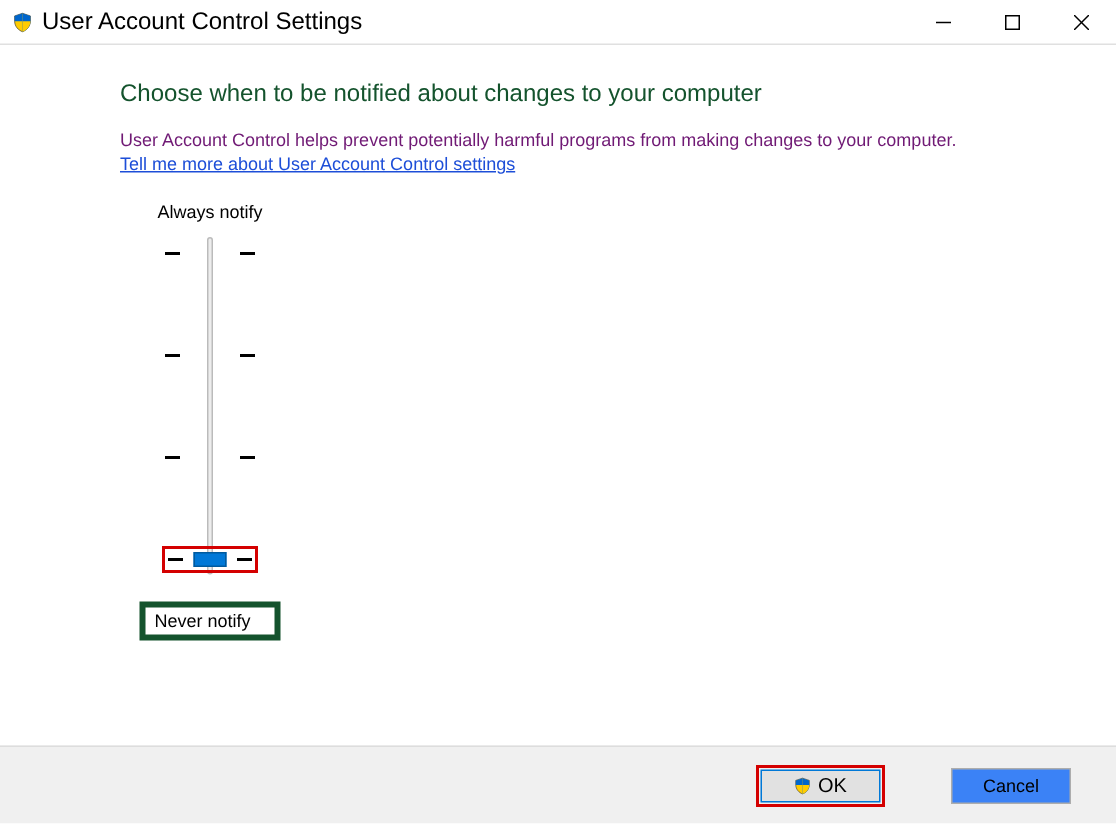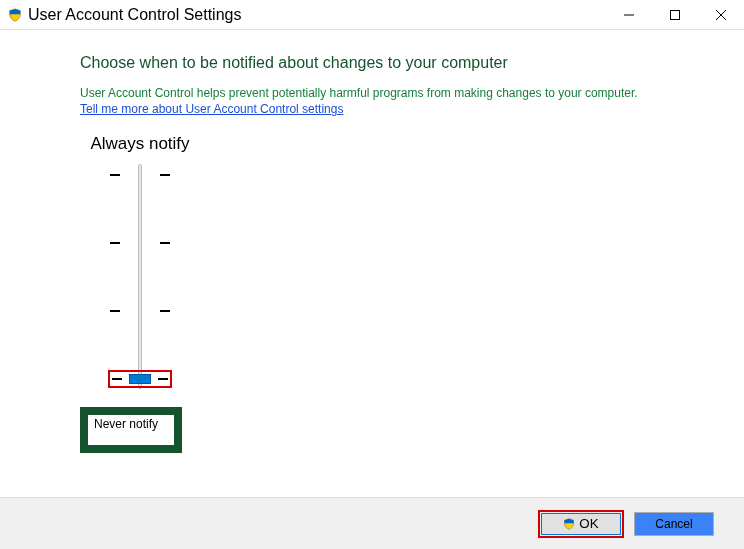--- a/index.html
+++ b/index.html
@@ -39,21 +39,21 @@
     padding: 24px 40px 0 80px;
   }
   .heading {
     color: #14532d;
     font-size: 16px;
     font-weight: 400;
     margin: 0 0 14px 0;
   }
   .desc {
     font-size: 12px;
-    color: #15803d;
+    color: #701a75;
     margin: 0 0 2px 0;
   }
   .link {
     color: #1d4ed8;
     text-decoration: underline;
     font-size: 12px;
     display: inline-block;
   }
 
   .mainarea {
@@ -63,21 +63,21 @@
   }
 
   .slider-col {
     width: 120px;
     position: relative;
     display: flex;
     flex-direction: column;
     align-items: center;
   }
   .label-top {
-    font-size: 17px;
+    font-size: 12px;
     margin-bottom: 10px;
     align-self: center;
   }
   .slider-track-wrap {
     position: relative;
     height: 225px;
     width: 60px;
     display: flex;
     justify-content: center;
   }
@@ -110,25 +110,25 @@
     padding: 0 2px;
   }
   .thumb-row .dash { width: 10px; height: 2px; background: #000; }
   .thumb {
     width: 22px; height: 10px;
     background: #0078d7;
     border: 1px solid #005a9e;
   }
   .label-bottom-box {
     margin-top: 18px;
-    border: 8px solid #14532d;
-    padding: 2px 16px 14px 6px;
+    border: 4px solid #14532d;
+    padding: 2px 16px 2px 6px;
     font-size: 12px;
     align-self: flex-start;
-    margin-left: 0;
+    margin-left: 13px;
   }
 
   .info-col {
     flex: 1;
     margin-left: 10px;
   }
   .info-box {
     border: 1px solid #ccc;
     width: 360px;
     padding: 18px 18px 28px 18px;
@@ -170,20 +170,21 @@
   .footer {
     position: absolute;
     left: 0; right: 0; bottom: 0;
     height: 52px;
     background: #f0f0f0;
     border-top: 1px solid #ddd;
     display: flex;
     align-items: center;
     justify-content: flex-end;
     padding: 0 30px 0 0;
+    gap: 34px;
   }
   .btn {
     height: 24px;
     min-width: 80px;
     margin-left: 10px;
     background: #3b82f6;
     border: 1px solid #adadad;
     font-family: inherit;
     font-size: 12px;
     display: inline-flex;

